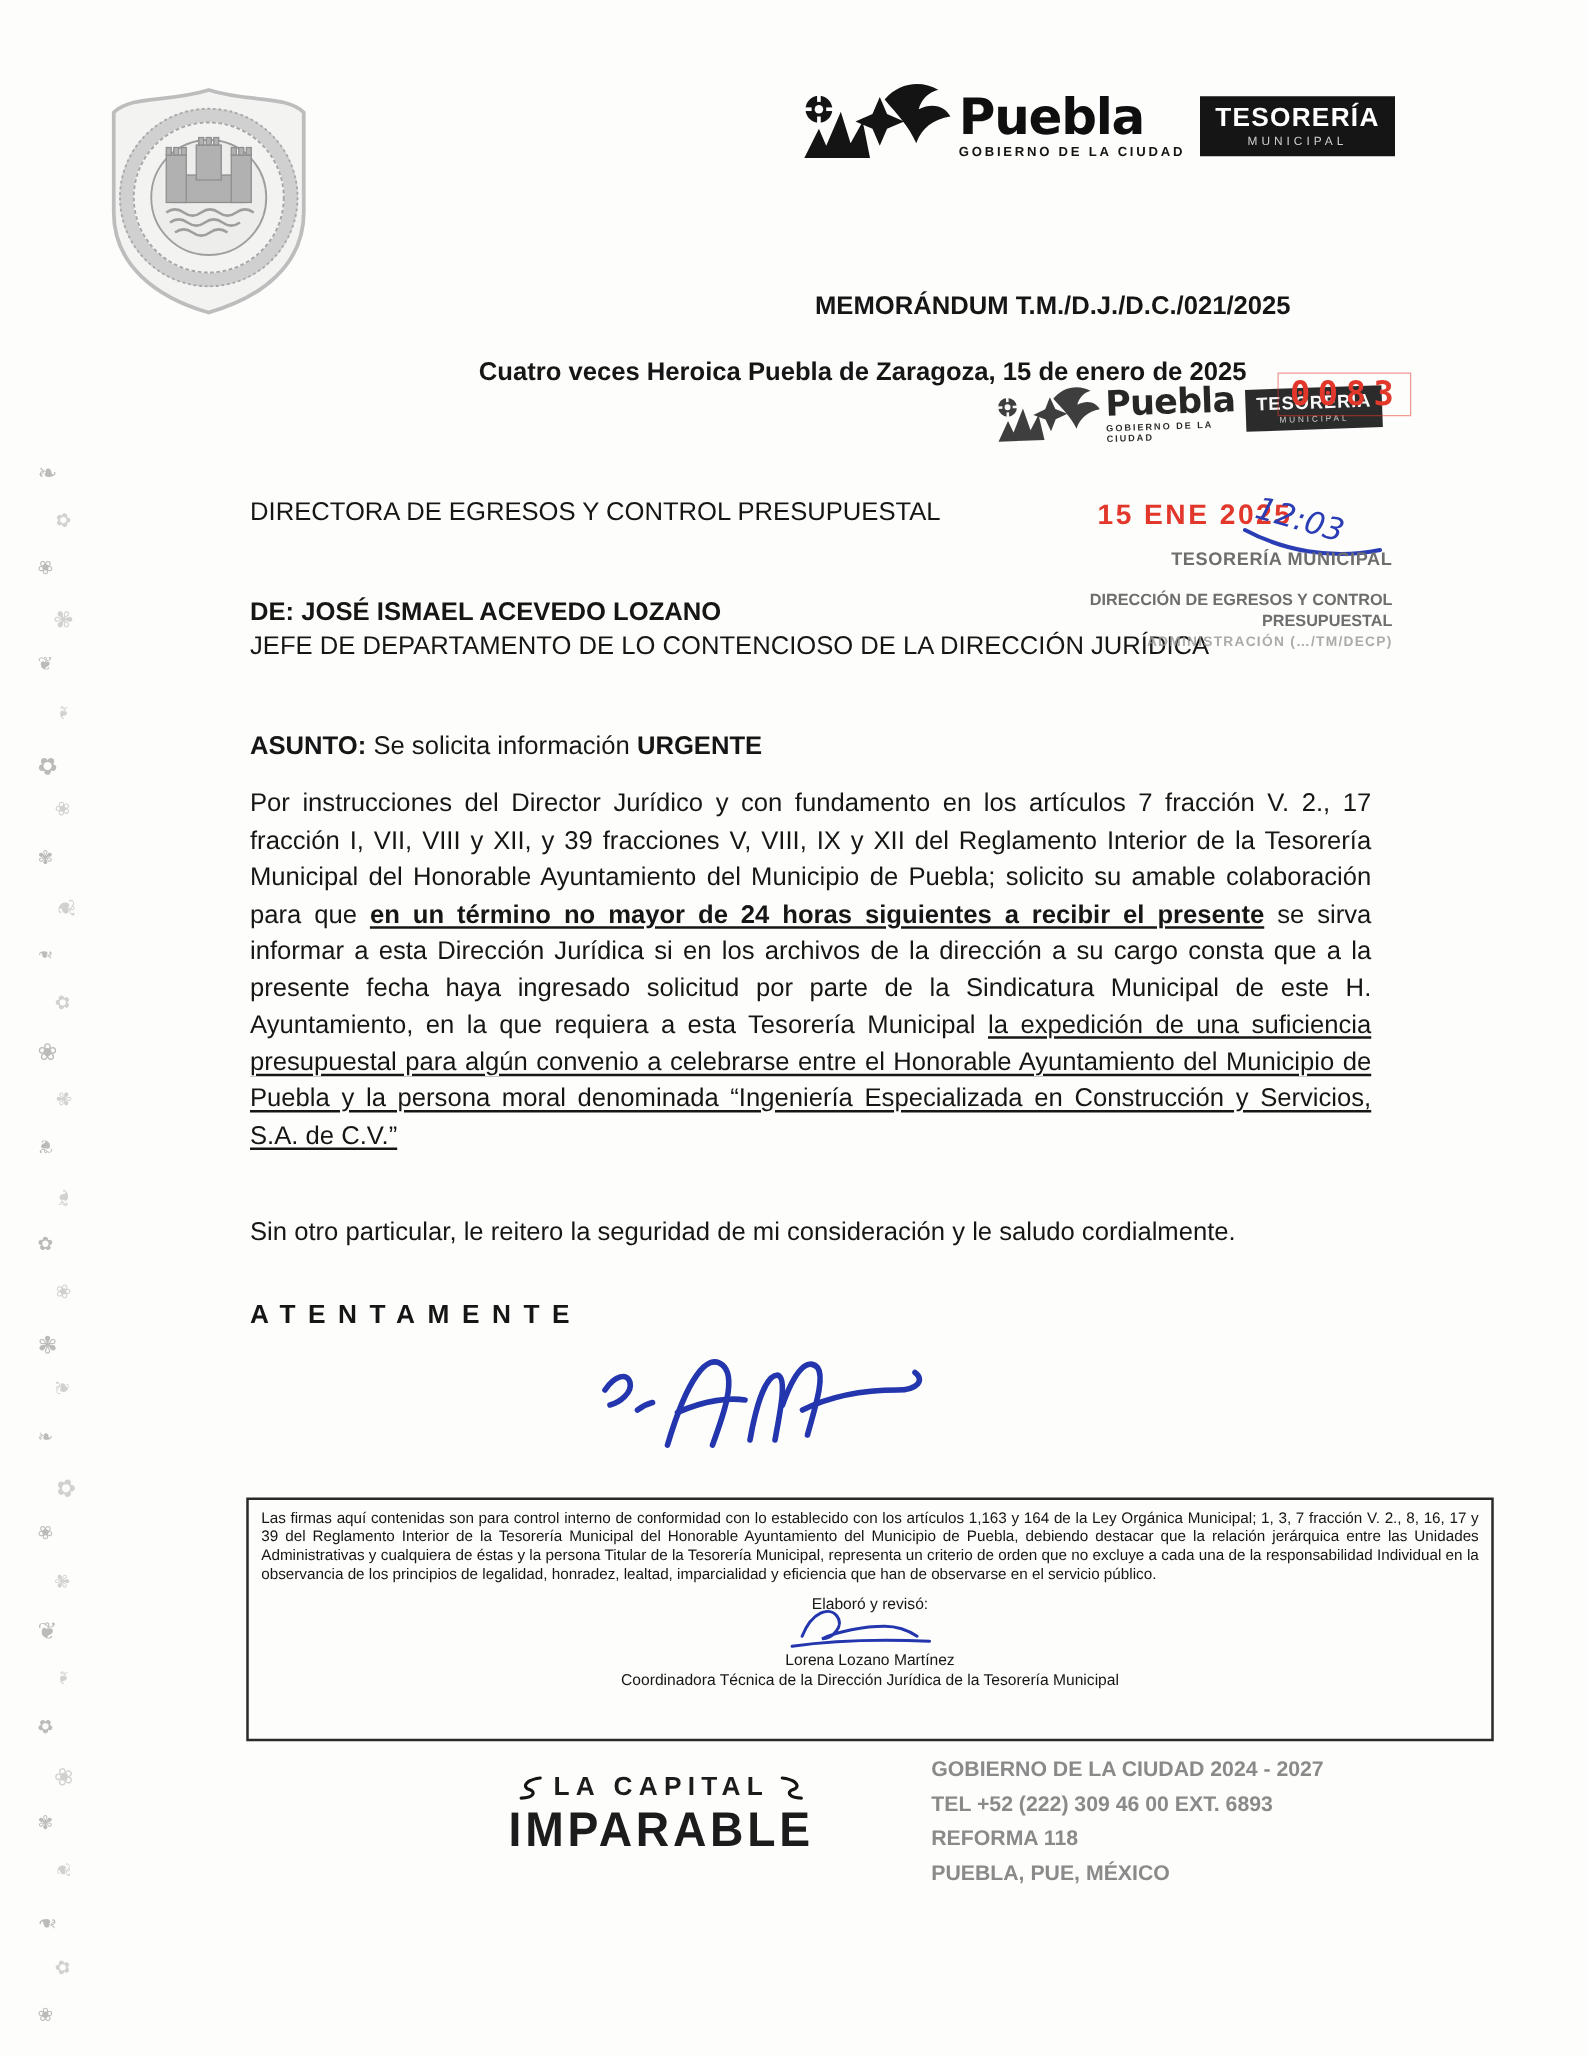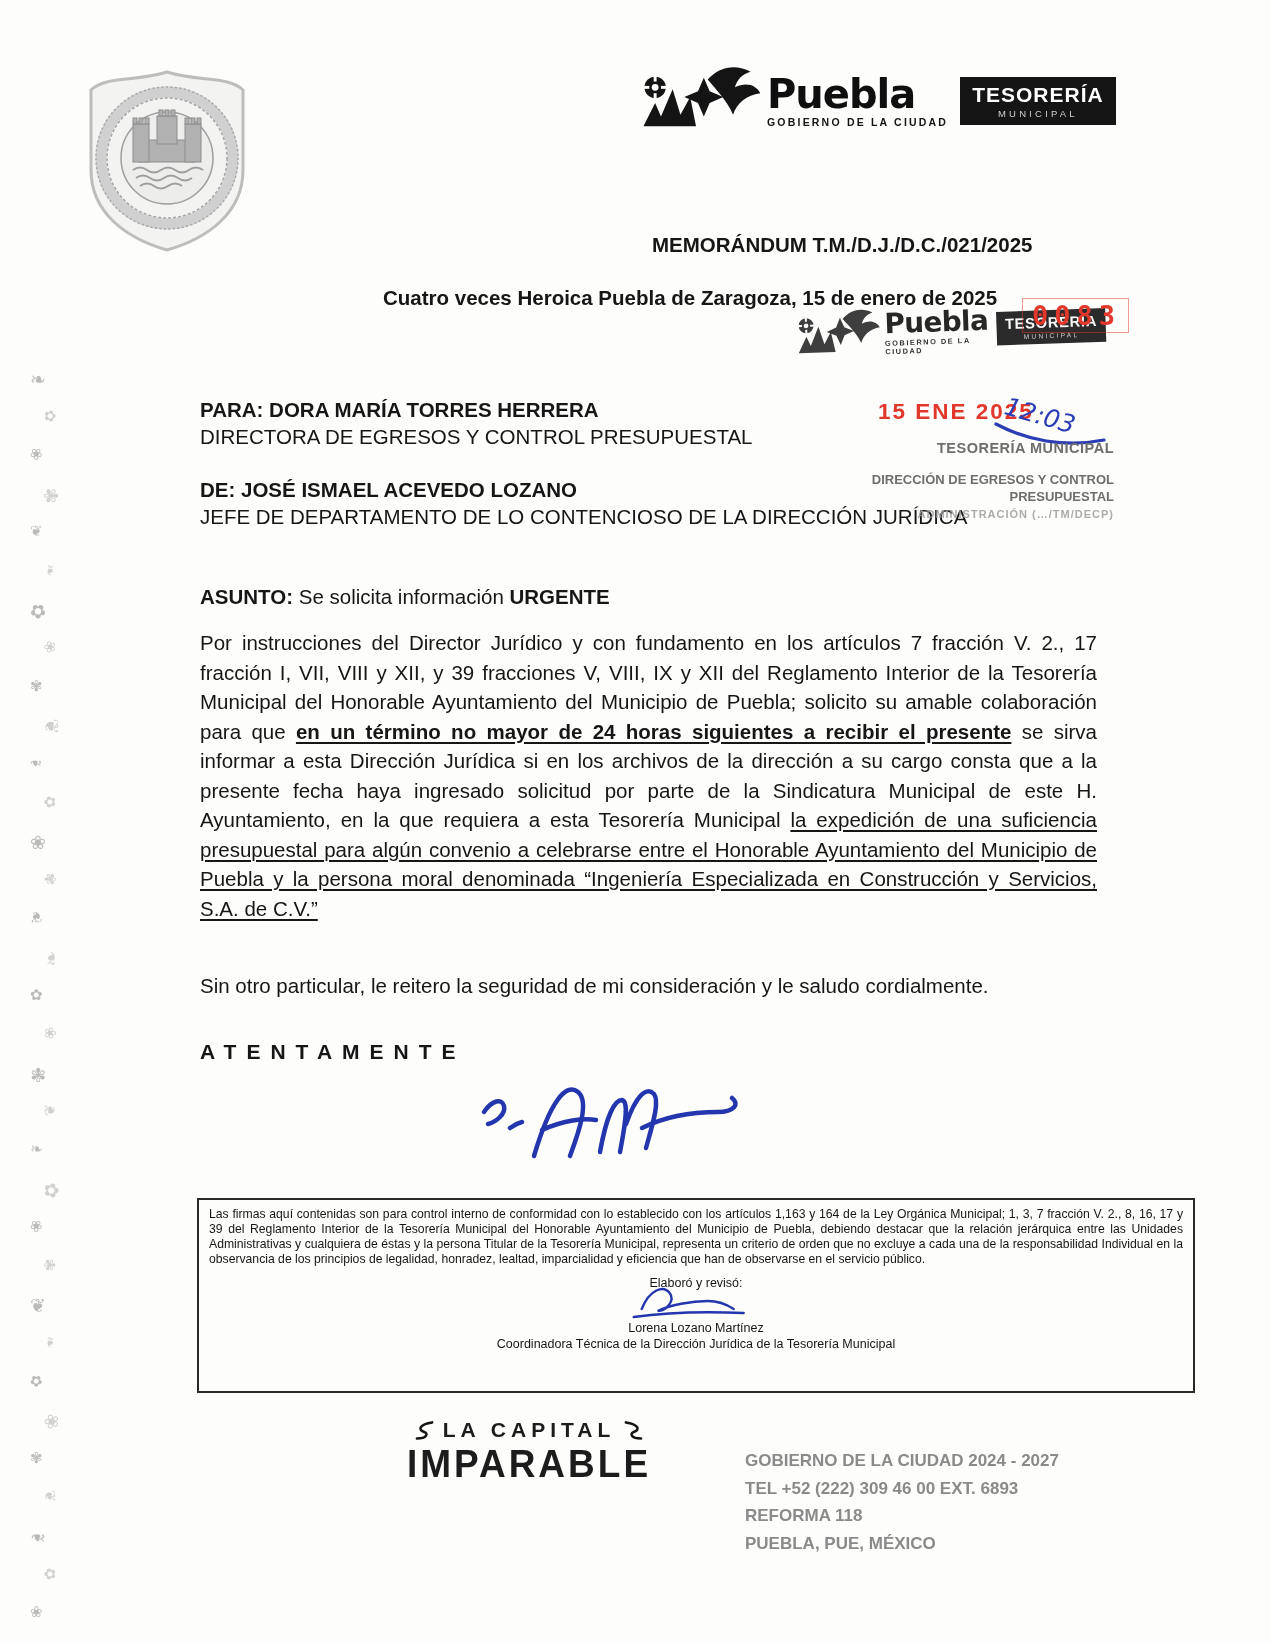--- a/index.html
+++ b/index.html
@@ -65,21 +65,21 @@
   .prepared-label { font-weight:400; }
   .prepared-name { margin-top:31px; }
   .prepared-title { margin-top:2px; }
   .mini-sign { position:absolute; left:50%; top:3px; transform:translateX(-56%); width:122px; height:46px; }
 
   
   .capital-logo { position:absolute; left:383px; top:1418px; width:292px; text-align:center; color:#1c1c1c; }
   .capital-top { display:flex; align-items:center; justify-content:center; gap:8px; font-size:21px; font-weight:700; letter-spacing:5px; }
   .capital-top svg { width:26px; height:22px; }
   .capital-bottom { font-size:37px; font-weight:700; letter-spacing:3px; margin-top:1px; transform:scaleY(1.05); }
-  .footer-info { position:absolute; left:745px; top:1402px; color:#8a8a8a; font-weight:700; font-size:17px; line-height:27.5px;margin-top:45px; }
+  .footer-info { position:absolute; left:745px; top:1402px; color:#8a8a8a; font-weight:700; font-size:17px; line-height:27.5px; }
 
   
   .ornaments { position:absolute; inset:0; pointer-events:none; }
 </style>
 </head>
 <body>
 
 <div id="page">
 
   <div class="ornaments">
@@ -169,24 +169,20 @@
     <div class="brand-box">
       <div class="brand-box-main">TESORERÍA</div>
       <div class="brand-box-sub">MUNICIPAL</div>
     </div>
   </div>
 
   <div class="memo-no">MEMORÁNDUM T.M./D.J./D.C./021/2025</div>
   <div class="date-line">Cuatro veces Heroica Puebla de Zaragoza, 15 de enero de 2025</div>
 
   <div class="letter to-block">
-    <div class="bold nowrap">
-      <span>PARA:</span>
-      <span>DORA MARÍA TORRES HERRERA</span>
-    </div>
     <div class="nowrap">DIRECTORA DE EGRESOS Y CONTROL PRESUPUESTAL</div>
   </div>
 
   <div class="letter from-block">
     <div class="bold nowrap">
       <span>DE:</span>
       <span>JOSÉ ISMAEL ACEVEDO LOZANO</span>
     </div>
     <div class="nowrap">JEFE DE DEPARTAMENTO DE LO CONTENCIOSO DE LA DIRECCIÓN JURÍDICA</div>
   </div>

